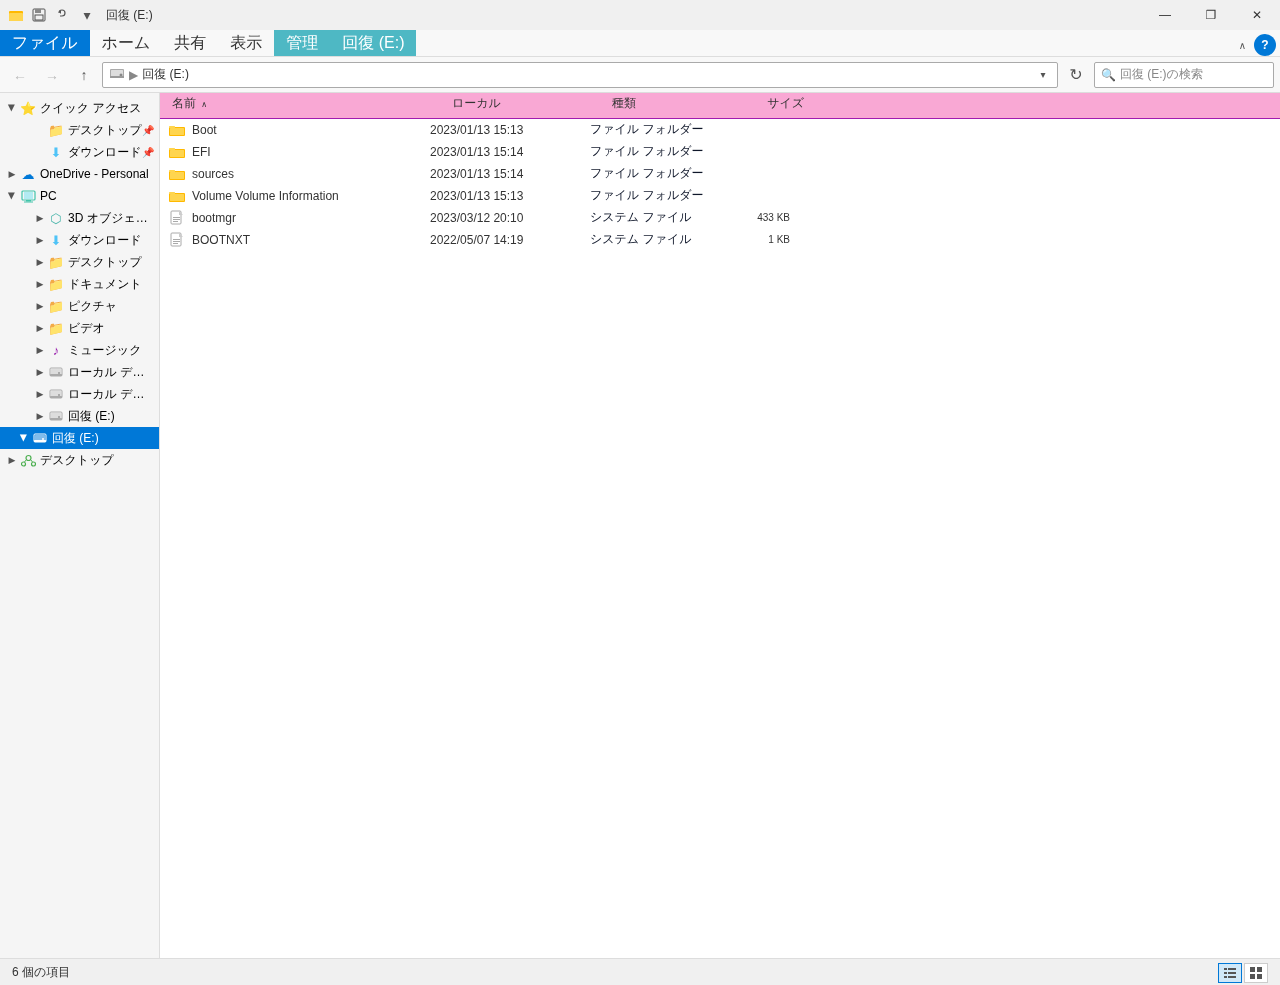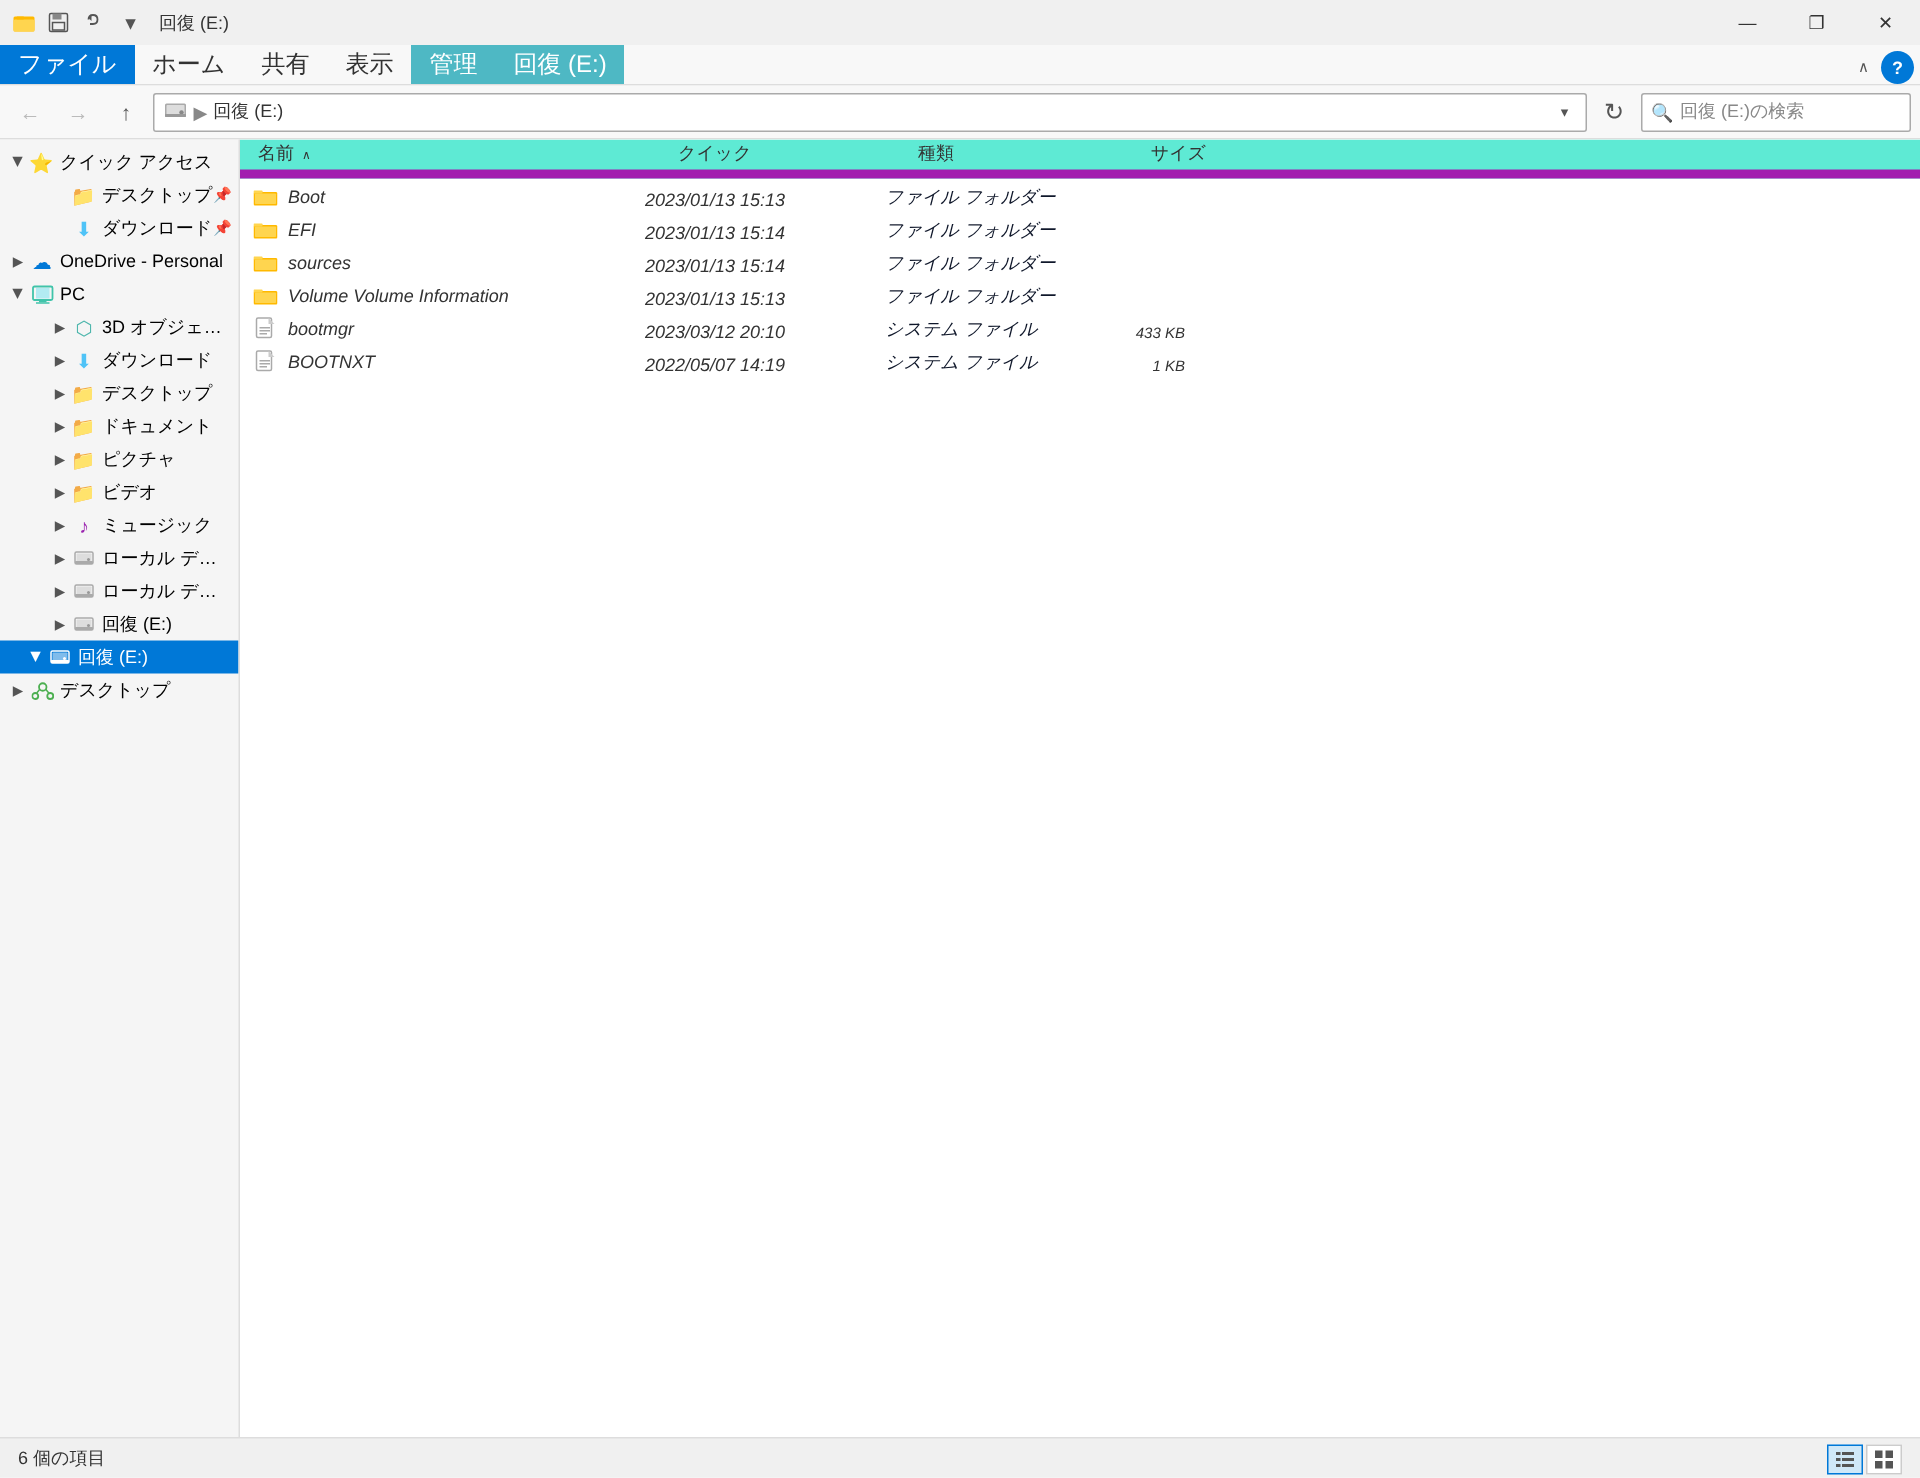--- a/index.html
+++ b/index.html
@@ -231,47 +231,46 @@
       overflow-y: auto;
       display: flex;
       flex-direction: column;
     }
     .file-pane::-webkit-scrollbar { width: 8px; }
     .file-pane::-webkit-scrollbar-thumb { background: #ccc; }
 
     
     .col-headers {
       display: flex;
-      align-items: flex-end;
-      border-bottom: 6px solid #a21caf;
-      background: #5eead4;
+      align-items: flex-start;
+      border-bottom: 1px solid #a21caf;
+      background: #f9a8d4;
       height: 26px;
       padding: 0 8px;
       position: sticky; top: 0;
     }
     .col-header {
       font-size: 12px; color: #333;
       cursor: pointer; padding: 2px 4px;
       white-space: nowrap;
     }
     .col-name { width: 280px; min-width: 280px; }
     .col-date { width: 160px; min-width: 160px; }
     .col-type { width: 120px; min-width: 120px; }
     .col-size { width: 80px; min-width: 80px; text-align: right; }
     .sort-indicator { font-size: 8px; margin-left: 2px; }
 
     
     .file-row {
       display: flex;
-      align-items: flex-end;
+      align-items: center;
       height: 22px;
       padding: 0 8px;
       cursor: pointer;
       border-bottom: 1px solid transparent;
-      font-style: italic;
     }
 
     .file-icon {
       width: 18px; height: 18px;
       display: flex; align-items: center; justify-content: center;
       margin-right: 6px;
       font-size: 14px;
     }
     .file-name-cell {
       width: 262px; min-width: 262px;
@@ -530,21 +529,21 @@
 
   </div>
 
   <div class="file-pane">
 
     <div class="col-headers">
       <div class="col-header col-name">
         <span>名前</span>
         <span class="sort-indicator">∧</span>
       </div>
-      <div class="col-header col-date">クイック</div>
+      <div class="col-header col-date">ローカル</div>
       <div class="col-header col-type">種類</div>
       <div class="col-header col-size">サイズ</div>
     </div>
 
     <div id="file-list">
         <div class="file-row">
     <div class="file-name-cell">
       <span class="file-icon">
       <svg width="16" height="14" viewBox="0 0 16 14">
         <rect x="0" y="4" width="16" height="9" rx="1" fill="#FFB900"></rect>

